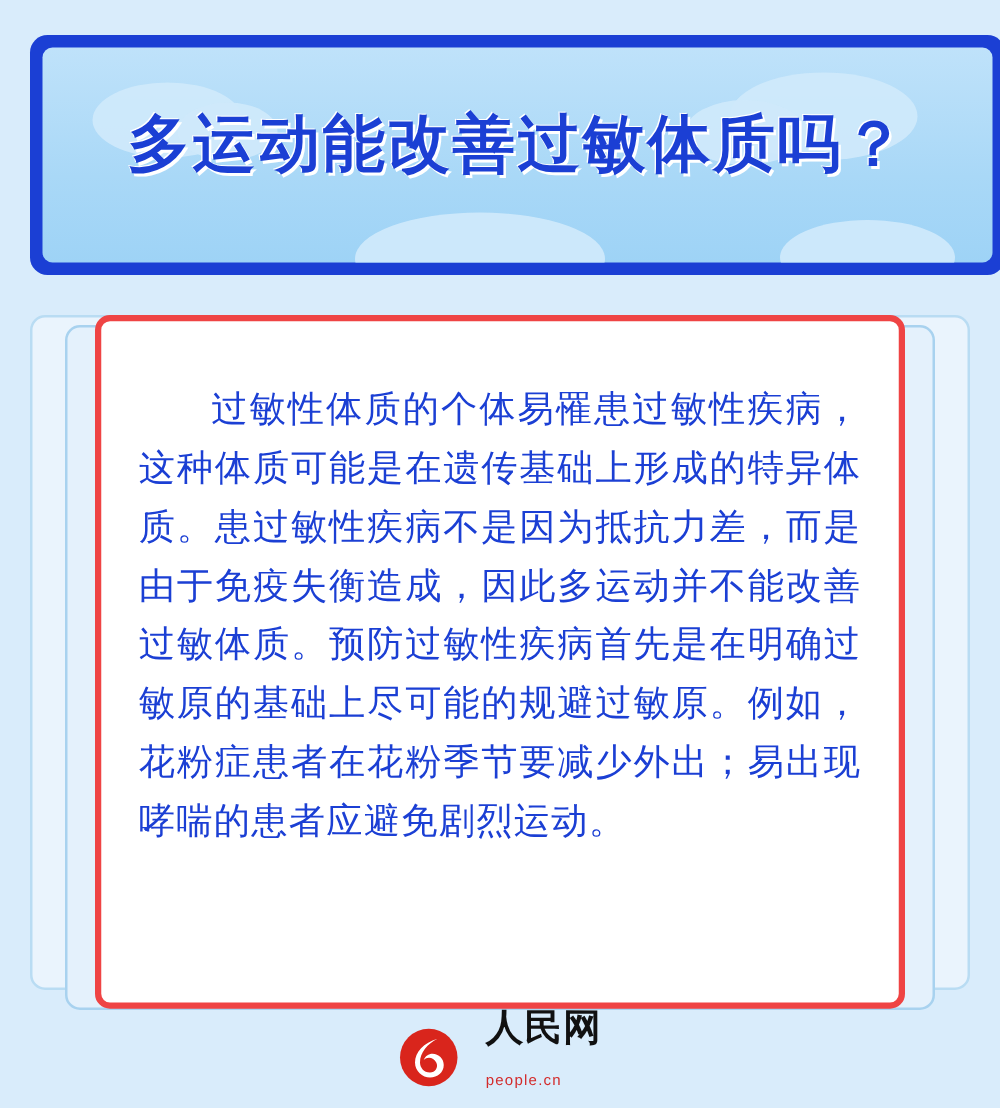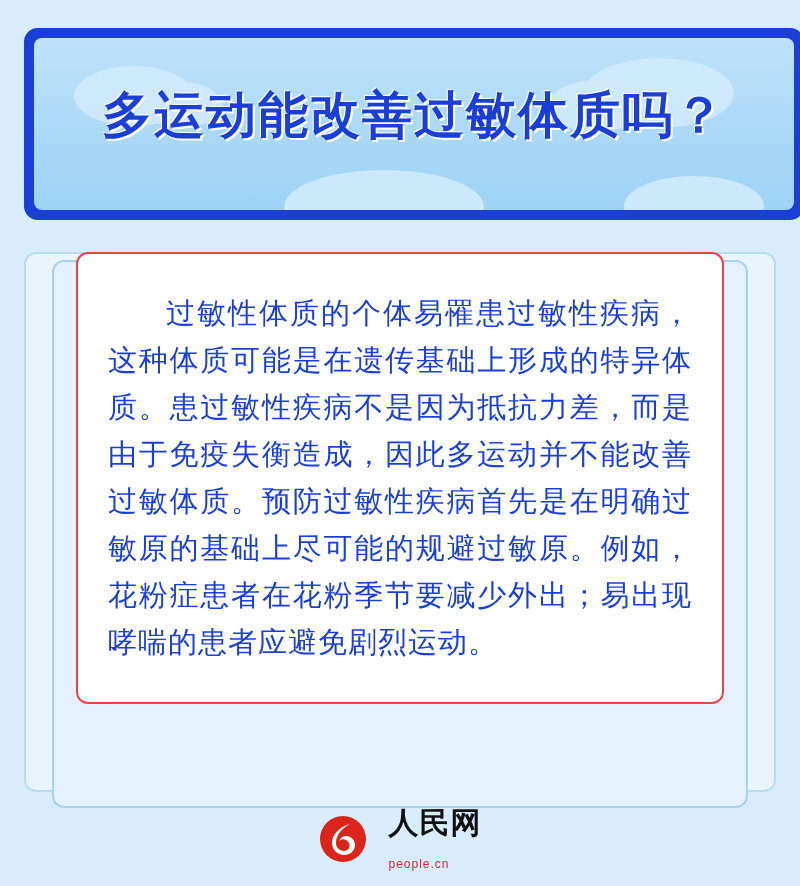--- a/index.html
+++ b/index.html
@@ -97,26 +97,26 @@
     width: 696px;
     height: 548px;
     background: #e4f1fc;
     border-color: #a8d2ef;
   }
   #main-card {
     position: absolute;
     left: 52px;
     top: 0px;
     width: 648px;
-    height: 452px;
+    height: 555px;
     background: #ffffff;
-    border: 2px solid #ef4444;
+    border: 5px solid #ef4444;
     border-radius: 12px;
     box-sizing: border-box;
-    padding: 36px 30px 24px 30px;
+    padding: 48px 30px 24px 30px;
   }
   #main-text {
     font-family: "Liberation Sans", sans-serif;
     font-size: 29px;
     line-height: 1.62;
     color: #1b3fd4;
     text-indent: 2em;
     letter-spacing: 1px;
     text-align: justify;
     white-space: pre-wrap;
@@ -129,21 +129,21 @@
     left: 0;
     right: 0;
     bottom: 18px;
     height: 58px;
     display: flex;
     align-items: center;
     justify-content: center;
   }
   #logo-wrap {
     display: flex;
-    align-items: center;
+    align-items: flex-end;
     gap: 22px;
   }
   #logo-mark {
     width: 48px;
     height: 48px;
     position: relative;
   }
   #logo-text-wrap {
     display: flex;
     flex-direction: column;

